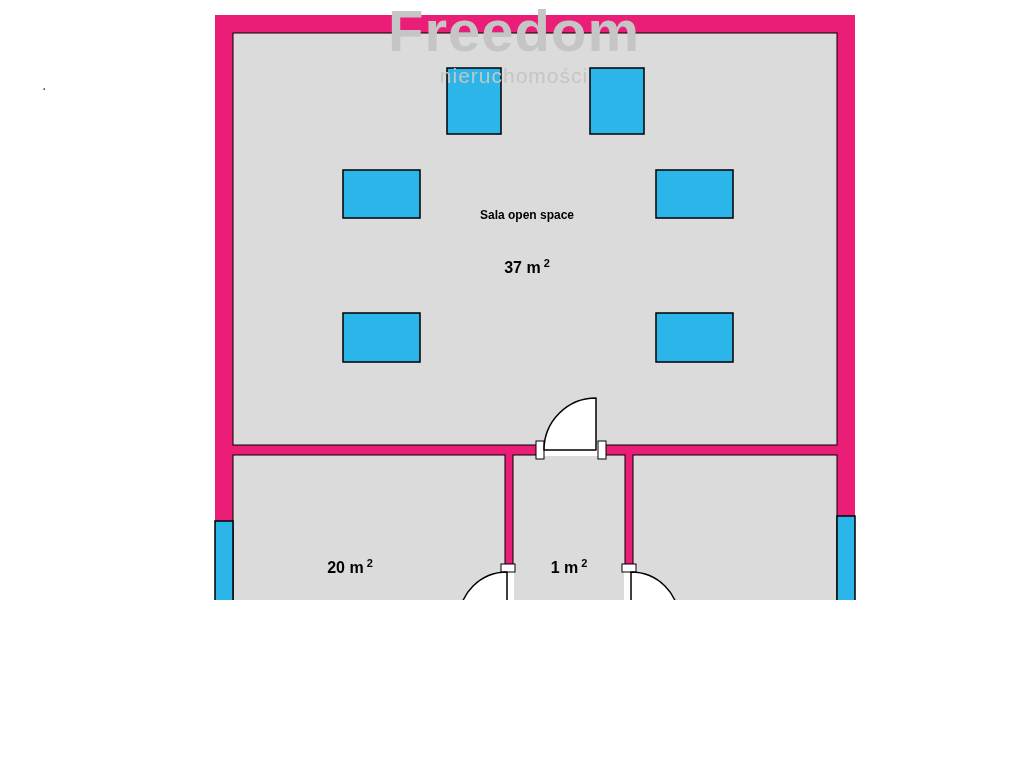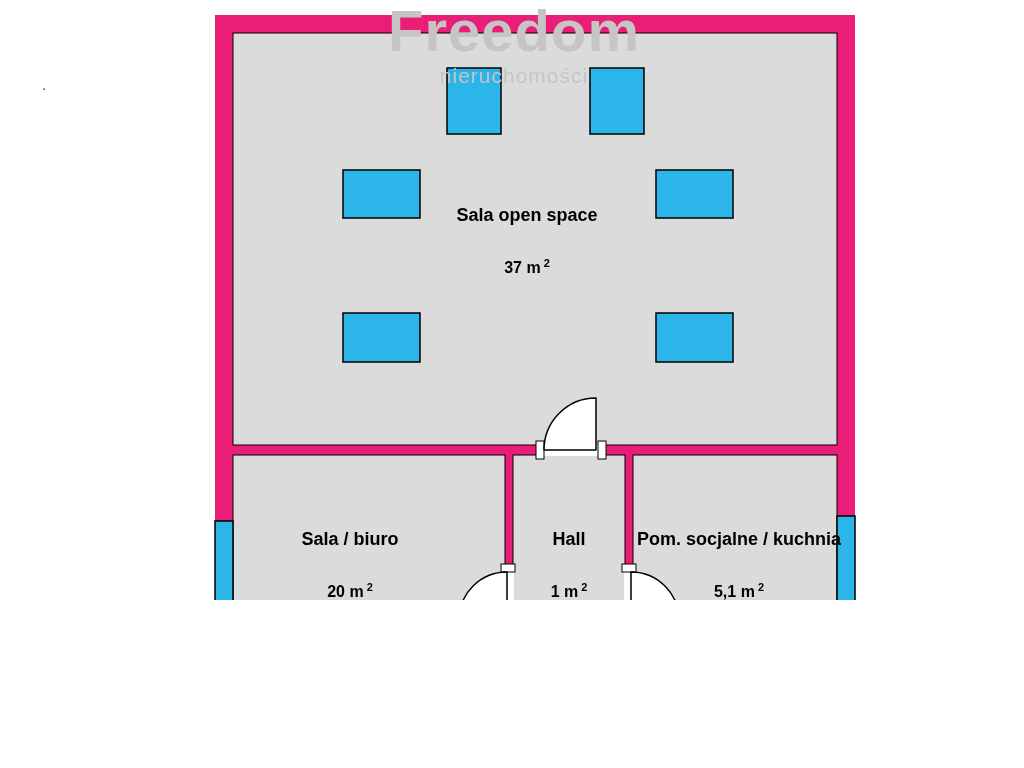--- a/index.html
+++ b/index.html
@@ -26,21 +26,21 @@
   .counter{fill:#ffffff;stroke:#000;stroke-width:1.2;}
   .hatch{stroke:#000;stroke-width:1;}
   .arrow{fill:var(--wall);stroke:none;}
   .watermark{
     position:absolute;left:366px;top:0px;width:296px;text-align:center;
     color:var(--watermark);z-index:5;pointer-events:none;
   }
   .watermark .brand{font-size:58px;font-weight:bold;letter-spacing:1px;line-height:62px;}
   .watermark .subtitle{font-size:21px;text-align:center;margin-top:2px;letter-spacing:1px;}
   .room-label{position:absolute;text-align:center;color:var(--ink);z-index:4;}
-  .room-label .room-name{font-size:18px;font-weight:bold;line-height:24px;}
+  .room-label .room-name{font-size:12px;font-weight:bold;line-height:24px;}
   .room-label .room-area{font-size:16px;font-weight:bold;line-height:24px;margin-top:24px;}
   .room-label sup{font-size:11px;font-weight:bold;margin-left:3px;}
   .stray{position:absolute;left:42px;top:76px;font-size:16px;color:#555;}
 </style>
 </head>
 <body>
 
 <div class="page">
 
   <div class="watermark">
@@ -116,27 +116,21 @@
       <rect x="573" y="722" width="24" height="24"></rect>
     </g>
   </svg>
 
   <div class="room-label" style="left:377px;top:203px;width:300px;">
     <div class="room-name">Sala open space</div>
     <div class="room-area"><span>37 m</span><sup>2</sup></div>
   </div>
 
   <div class="room-label" style="left:200px;top:527px;width:300px;">
-    <div class="room-name">Sala / biuro</div>
     <div class="room-area"><span>20 m</span><sup>2</sup></div>
   </div>
 
   <div class="room-label" style="left:469px;top:527px;width:200px;">
-    <div class="room-name">Hall</div>
     <div class="room-area"><span>1 m</span><sup>2</sup></div>
   </div>
 
-  <div class="room-label" style="left:589px;top:527px;width:300px;">
-    <div class="room-name">Pom. socjalne / kuchnia</div>
-    <div class="room-area"><span>5,1 m</span><sup>2</sup></div>
-  </div>
 
 </div>
 
 </body></html>

